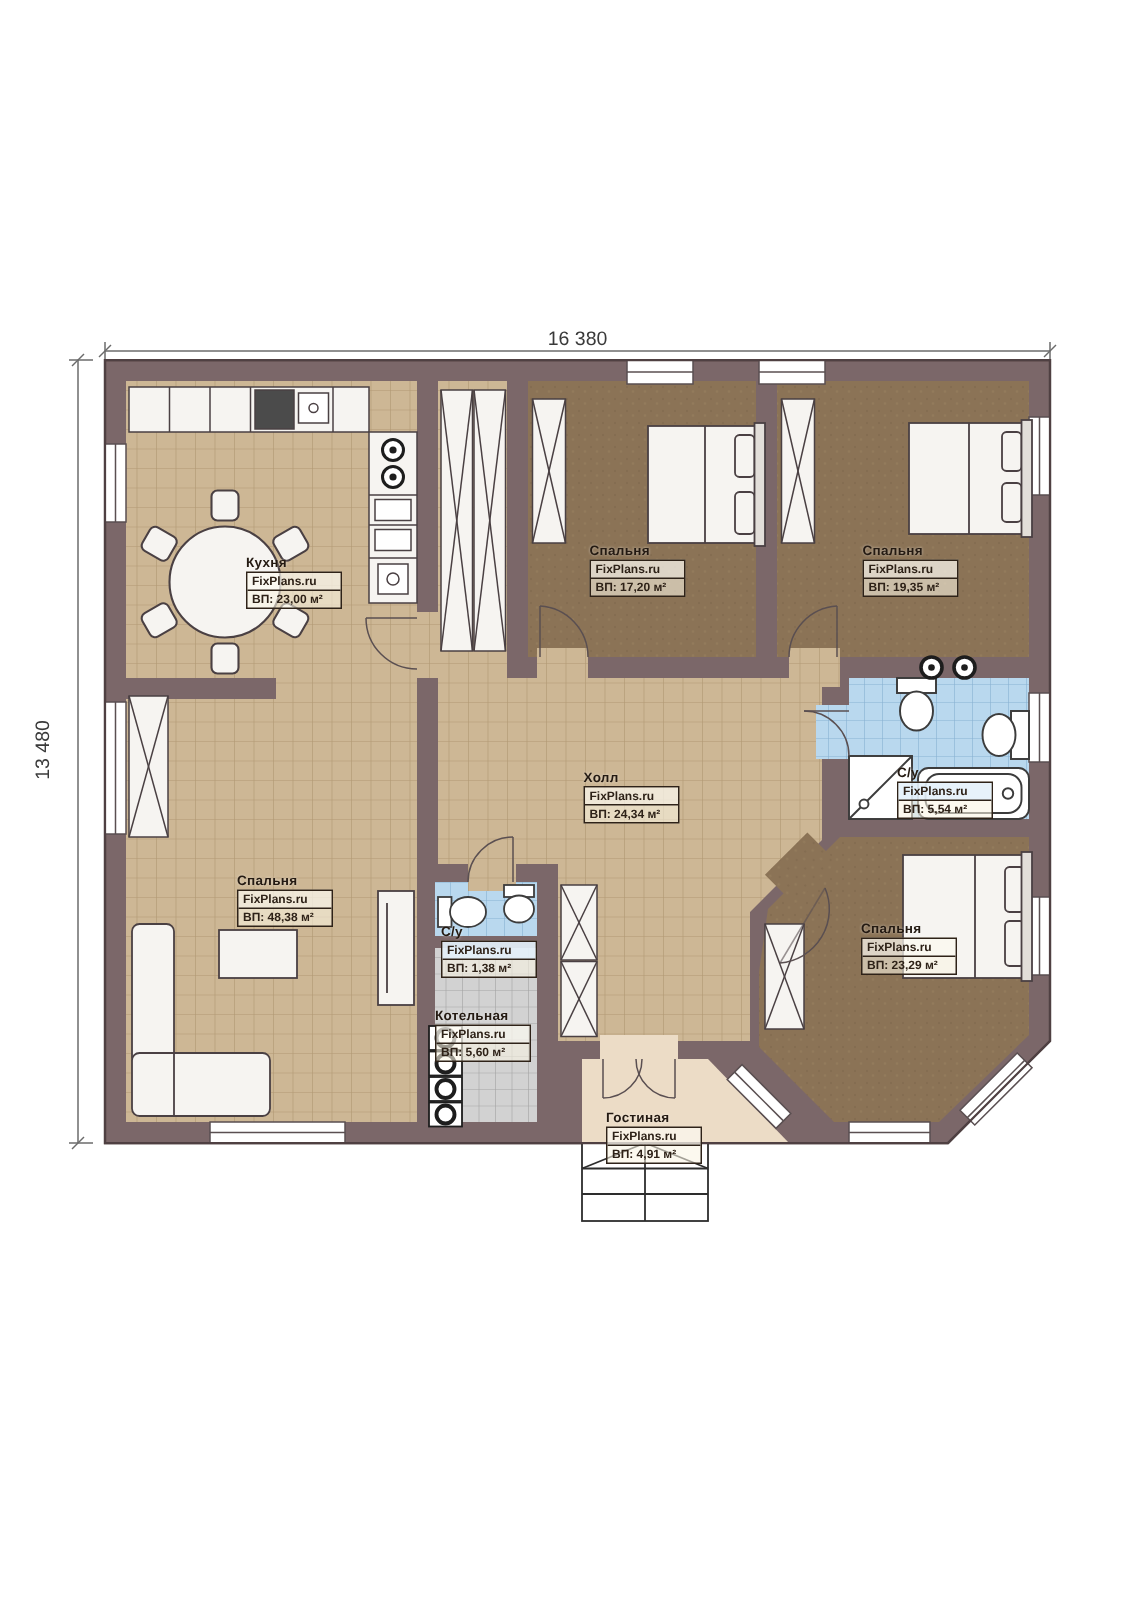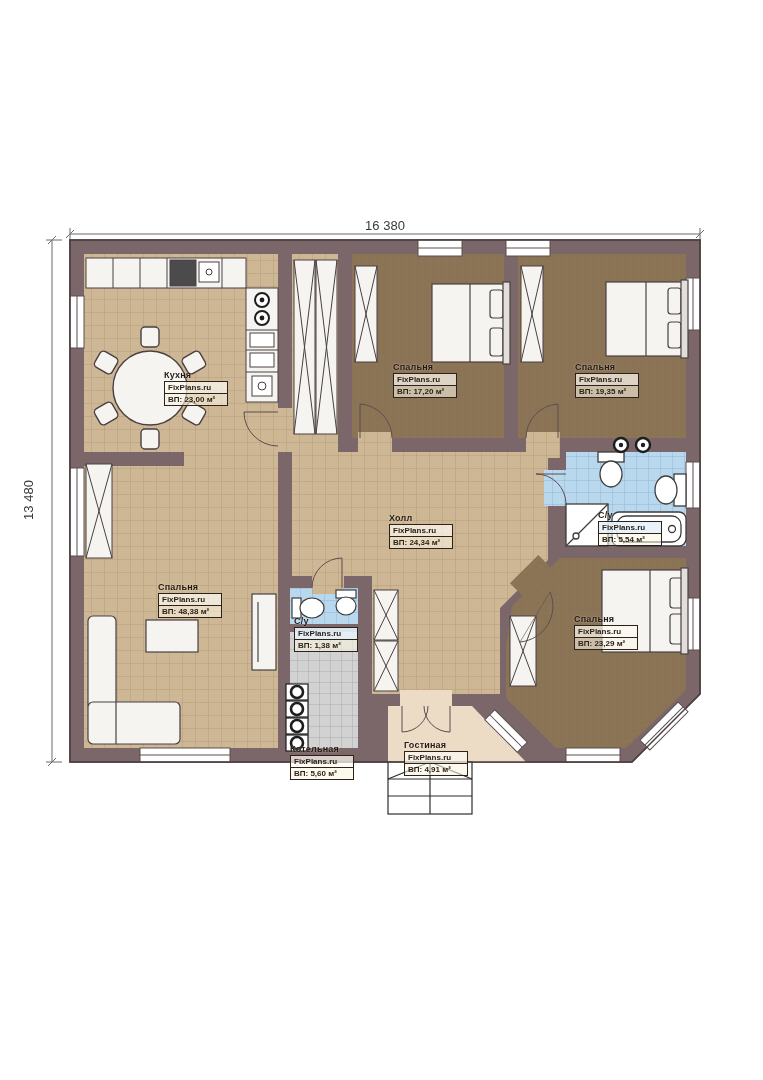--- a/index.html
+++ b/index.html
@@ -411,21 +411,21 @@
 </div>
 
 <div class="room-label" style="left:326px;top:592px">
   <div class="room-name">С/у</div>
   <div class="room-box blue">
         <div class="room-brand">FixPlans.ru</div>
   <div class="room-area">ВП: 1,38 м²</div>
       </div>
 </div>
 
-<div class="room-label" style="left:322px;top:720px">
+<div class="room-label" style="left:322px;top:648px">
   <div class="room-name">Котельная</div>
   <div class="room-box">
         <div class="room-brand">FixPlans.ru</div>
   <div class="room-area">ВП: 5,60 м²</div>
       </div>
 </div>
 
 <div class="room-label" style="left:606px;top:590px">
   <div class="room-name">Спальня</div>
   <div class="room-box">

